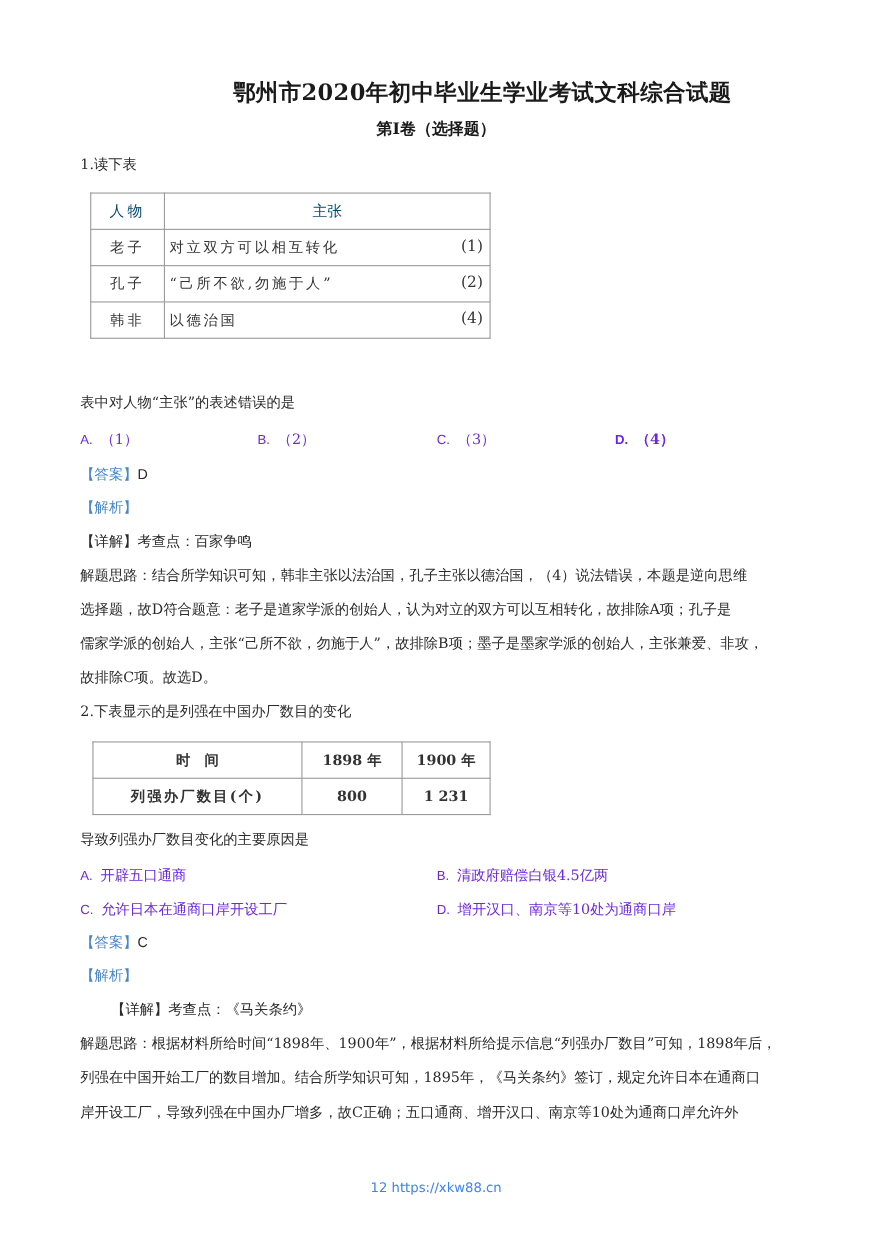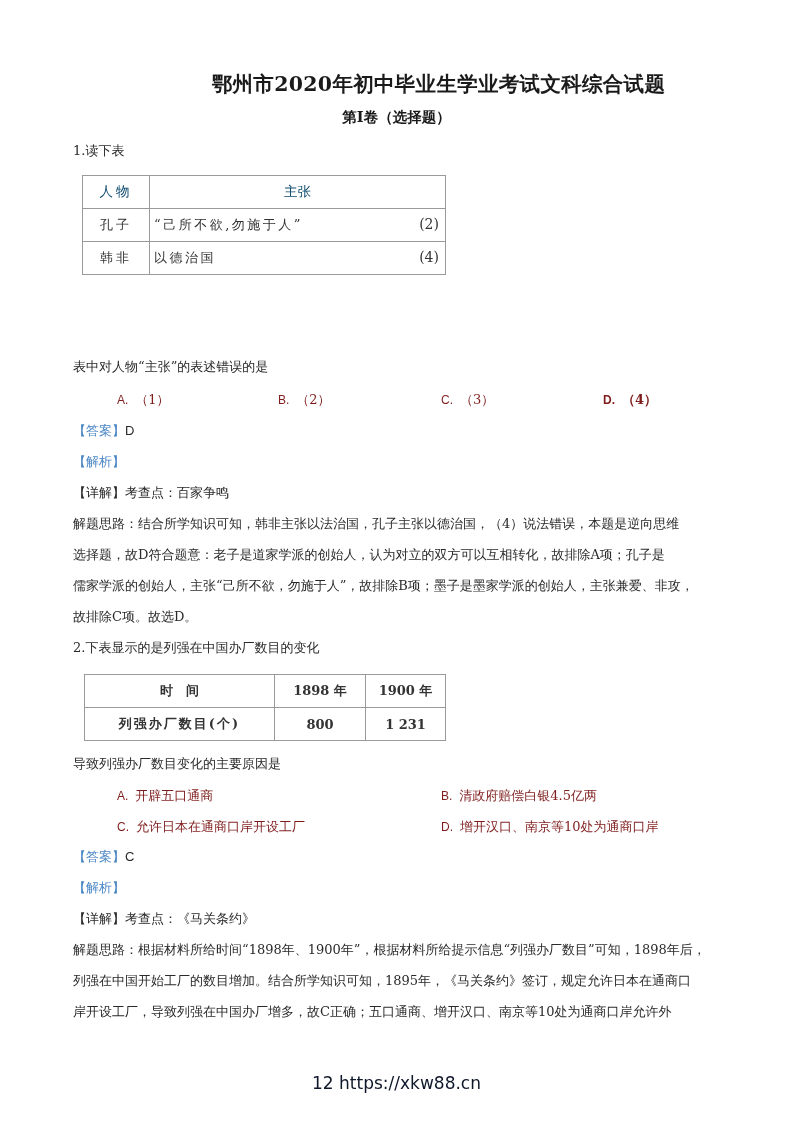--- a/index.html
+++ b/index.html
@@ -3,47 +3,51 @@
 <meta charset="utf-8">
 <style>
   html, body { margin: 0; padding: 0; background: #ffffff; }
   body { width: 793px; height: 1122px; position: relative; overflow: hidden;
          font-family: "DejaVu Serif", "Liberation Serif", serif; color: #222; }
   .abs { position: absolute; }
   .title { left: 0; width: 793px; top: 70px; text-align: center; font-size: 20.5px; font-weight: bold; color: #1a1a1a; letter-spacing: 0.3px; padding-left: 42px; }
   .subtitle { left: 0; width: 793px; top: 108px; text-align: center; font-size: 14.5px; font-weight: bold; color: #1a1a1a; }
   .line { left: 73px; font-size: 13px; color: #2a2a2a; white-space: nowrap; line-height: 16px; }
   .blue { color: #4a86c5; }
-  .opt { font-size: 13px; color: #7f1d1d; white-space: nowrap; margin-left: 44px; }
+  .opt { font-size: 13px; color: #6d28d9; white-space: nowrap; }
   .opt .letter { font-family: "Liberation Sans", "DejaVu Sans", sans-serif; font-size: 12px; margin-right: 7px; }
   table.t { border-collapse: collapse; position: absolute; font-size: 13px; color: #333; }
   table.t td { border: 1px solid #9a9a9a; padding: 0; }
   table.t { border: 1.6px solid #444; }
   .t1 td { height: 32px; }
   .t1 .h { font-family: "DejaVu Sans", sans-serif; font-size: 13.5px; color: #0c4a6e; text-align: center; }
   .t1 .name { width: 66px; text-align: center; letter-spacing: 3px; }
   .t1 .claim { padding-left: 4px; letter-spacing: 2.5px; position: relative; }
   .t1 .num { position: absolute; right: 6px; top: 7px; letter-spacing: 0; font-size: 14px; }
   .t2 td { height: 32px; text-align: center; font-weight: bold; }
-  .footer { left: 0; width: 793px; top: 1073px; text-align: center; font-family: "DejaVu Sans", sans-serif; font-size: 17px; color: #0f172a; }
+  .footer { left: 0; width: 793px; top: 1073px; text-align: center; font-family: "DejaVu Sans", sans-serif; font-size: 12px; color: #3b82f6; }
   .sans { font-family: "Liberation Sans", "DejaVu Sans", sans-serif; }
 </style>
 </head>
 <body>
 
 <div class="abs title">鄂州市2020年初中毕业生学业考试文科综合试题</div>
 <div class="abs subtitle">第Ⅰ卷（选择题）</div>
 
 <div class="abs line" style="top:143px;">1.读下表</div>
 
 <table class="t t1" style="left:82px; top:175px; width:364px;">
   <tbody>
       <tr>
     <td class="h name">人物</td>
     <td class="h">主张</td>
+  </tr>
+  <tr>
+    <td class="name">老子</td>
+    <td class="claim"><span>对立双方可以相互转化</span><span class="num">(1)</span></td>
   </tr>
   <tr>
     <td class="name">孔子</td>
     <td class="claim"><span>“己所不欲,勿施于人”</span><span class="num">(2)</span></td>
   </tr>
   <tr>
     <td class="name">韩非</td>
     <td class="claim"><span>以德治国</span><span class="num">(4)</span></td>
   </tr>
 </tbody>
@@ -83,18 +87,18 @@
 
 <div class="abs line" style="top:756px;">导致列强办厂数目变化的主要原因是</div>
 
 <div class="abs opt" style="left:73px; top:787px;"><span class="letter">A.</span><span>开辟五口通商</span></div>
 <div class="abs opt" style="left:397px; top:787px;"><span class="letter">B.</span><span>清政府赔偿白银4.5亿两</span></div>
 <div class="abs opt" style="left:73px; top:818px;"><span class="letter">C.</span><span>允许日本在通商口岸开设工厂</span></div>
 <div class="abs opt" style="left:397px; top:818px;"><span class="letter">D.</span><span>增开汉口、南京等10处为通商口岸</span></div>
 
 <div class="abs line" style="top:849px;"><span class="blue">【答案】</span><span class="sans">C</span></div>
 <div class="abs line blue" style="top:880px;">【解析】</div>
-<div class="abs line" style="top:911px;"><span>【详解】</span><span>考查点：《马关条约》</span></div>
+<div class="abs line" style="top:911px;margin-left:28px;"><span>【详解】</span><span>考查点：《马关条约》</span></div>
 <div class="abs line" style="top:942px;">解题思路：根据材料所给时间“1898年、1900年”，根据材料所给提示信息“列强办厂数目”可知，1898年后，</div>
 <div class="abs line" style="top:973px;">列强在中国开始工厂的数目增加。结合所学知识可知，1895年，《马关条约》签订，规定允许日本在通商口</div>
 <div class="abs line" style="top:1004px;">岸开设工厂，导致列强在中国办厂增多，故C正确；五口通商、增开汉口、南京等10处为通商口岸允许外</div>
 
 <div class="abs footer">12 https://xkw88.cn</div>
 
 </body></html>

